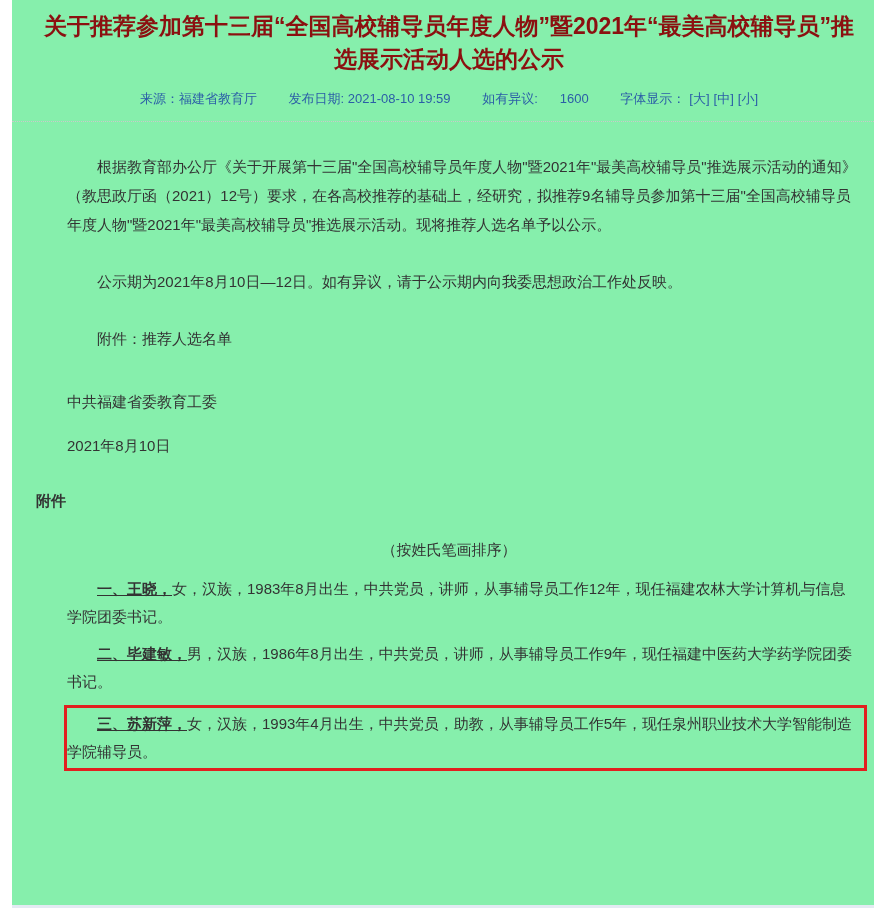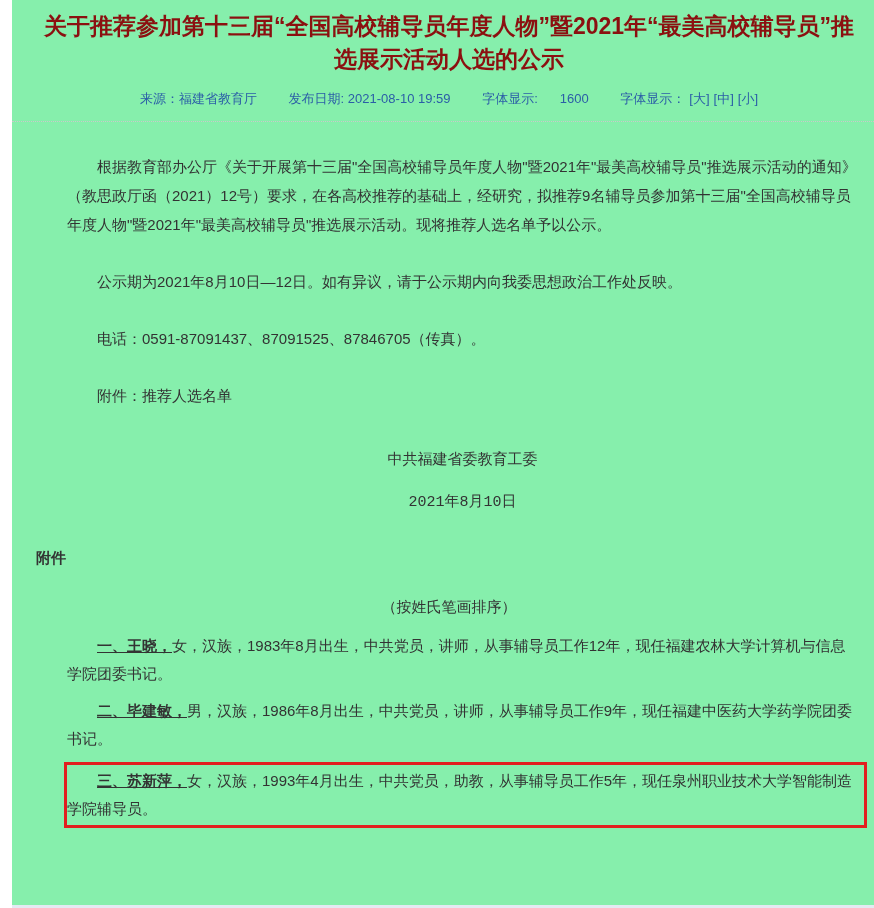--- a/index.html
+++ b/index.html
@@ -17,22 +17,22 @@
     white-space:nowrap;
   }
   .meta span{display:inline-block;}
   .meta .group{margin:0 14px;}
   .meta .views-value{margin-left:22px;}
   .meta .font-opt{margin-left:4px;cursor:pointer;}
   .divider{border-bottom:1px dotted #c9c9c9;margin-top:13px;}
   .content{padding:0 28px 0 55px;color:#333;font-size:15px;}
   .content p.body-par{text-indent:2em;line-height:29px;margin:13px 0 28px 0;}
   .content p.first{margin-top:30px;}
-  .sign{ text-align:center;line-height:29px;margin:34px 0 0 0;}
-  .sign .sign-date{margin-top:15px;font-family:Liberation Mono, monospace;}
+  .sign{ text-align:left;line-height:29px;margin:34px 0 0 0;}
+  .sign .sign-date{margin-top:15px;}
   .attachment-heading{
     font-weight:bold;color:#333;font-size:15px;padding-left:24px;margin-top:32px;
   }
   .list-title{text-align:center;font-weight:bold;font-size:15px;color:#333;margin-top:30px;}
   .list-subtitle{text-align:center;font-size:15px;color:#333;margin-top:30px;}
   .candidates{padding:6px 28px 0 55px;color:#333;font-size:15px;}
   .candidate{
     text-indent:2em;line-height:28px;margin:9px 0;
   }
   .candidate .cand-bold{font-weight:bold;text-decoration:underline;}
@@ -43,30 +43,29 @@
 </head>
 <body>
 
 <div class="page">
 
   <h1 class="title">关于推荐参加第十三届“全国高校辅导员年度人物”暨2021年“最美高校辅导员”推选展示活动人选的公示</h1>
 
   <div class="meta">
     <span class="group"><span>来源：</span><span>福建省教育厅</span></span>
     <span class="group"><span>发布日期:</span> <span>2021-08-10 19:59</span></span>
-    <span class="group"><span>字体显示:</span><span class="views-value">1600</span></span>
+    <span class="group"><span>如有异议:</span><span class="views-value">1600</span></span>
     <span class="group"><span>字体显示：</span><span class="font-opt">[大]</span><span class="font-opt">[中]</span><span class="font-opt">[小]</span></span>
   </div>
 
   <div class="divider"></div>
 
   <div class="content">
     <p class="body-par first">根据教育部办公厅《关于开展第十三届"全国高校辅导员年度人物"暨2021年"最美高校辅导员"推选展示活动的通知》（教思政厅函（2021）12号）要求，在各高校推荐的基础上，经研究，拟推荐9名辅导员参加第十三届"全国高校辅导员年度人物"暨2021年"最美高校辅导员"推选展示活动。现将推荐人选名单予以公示。</p>
     <p class="body-par">公示期为2021年8月10日—12日。如有异议，请于公示期内向我委思想政治工作处反映。</p>
-    <p class="body-par">电话：0591-87091437、87091525、87846705（传真）。</p>
     <p class="body-par">附件：推荐人选名单</p>
 
     <div class="sign">
       <div>中共福建省委教育工委</div>
       <div class="sign-date">2021年8月10日</div>
     </div>
   </div>
 
   <div class="attachment-heading">附件</div>
 

